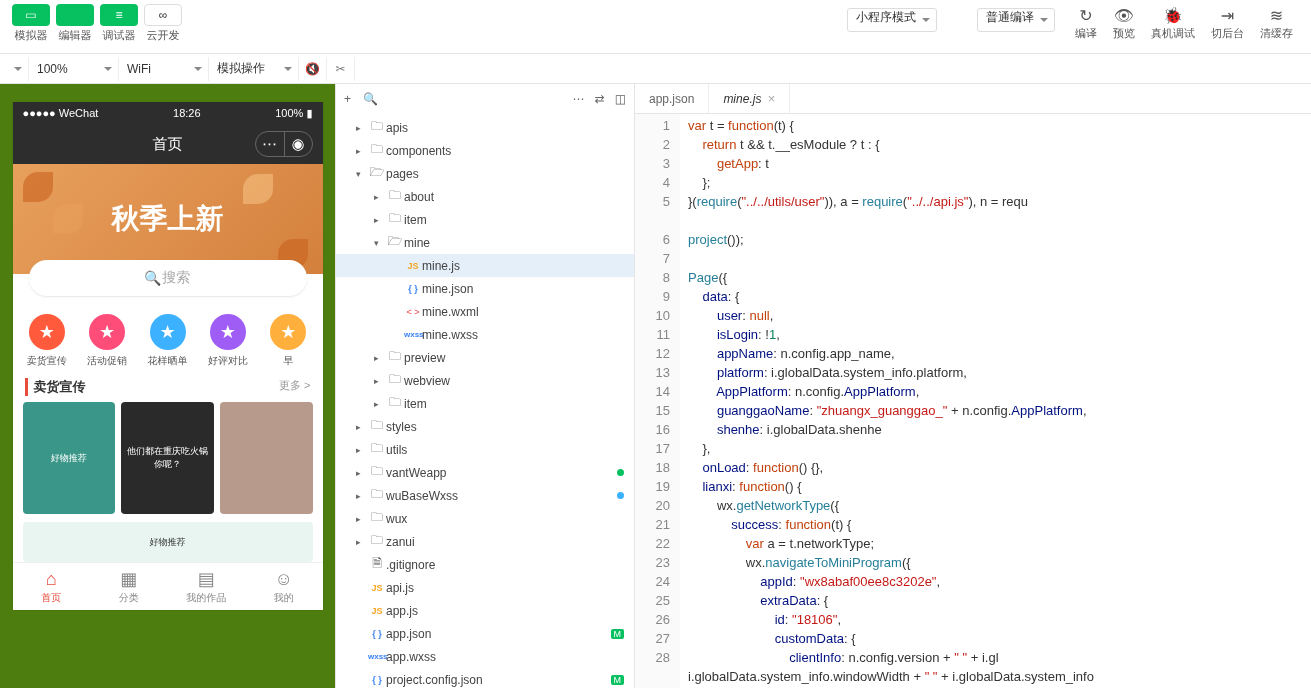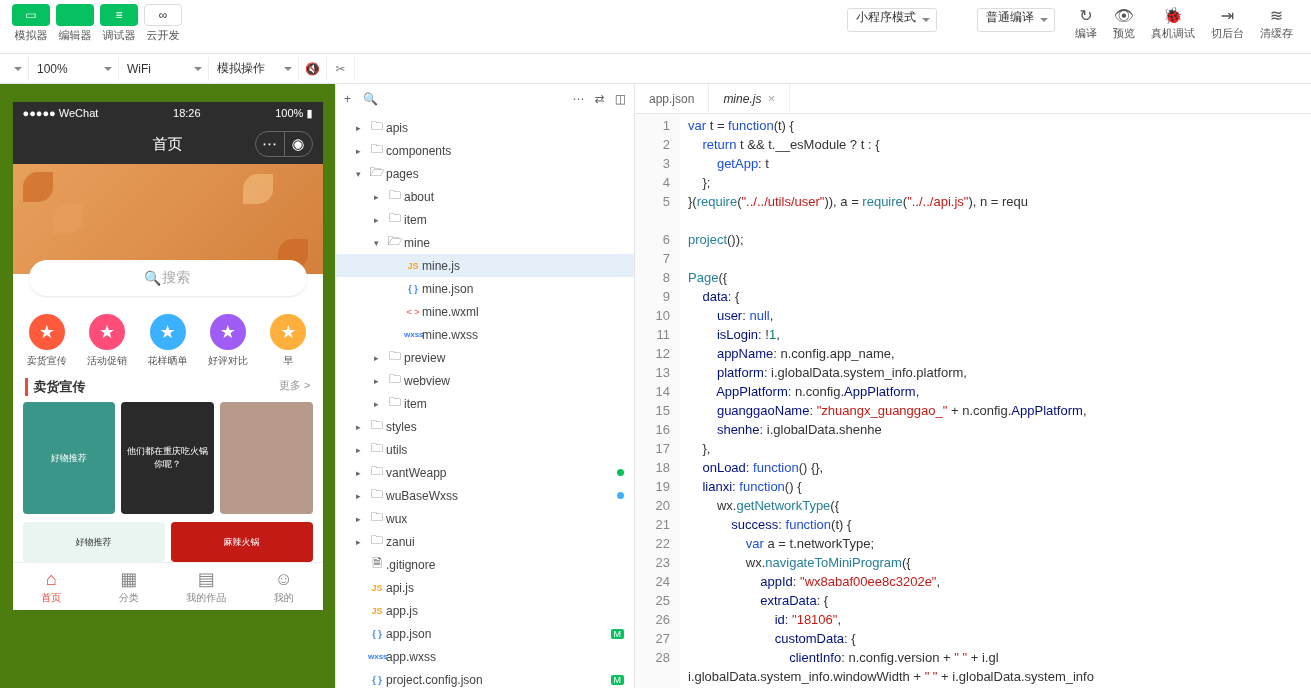--- a/index.html
+++ b/index.html
@@ -73,21 +73,21 @@
 
 
 .editor-panel { flex: 1; display: flex; flex-direction: column; }
 .tabs { height: 30px; display: flex; border-bottom: 1px solid #e5e5e5; }
 .tab { padding: 0 14px; display: flex; align-items: center; gap: 6px; font-size: 12px; color: #666; border-right: 1px solid #eee; cursor: pointer; }
 .tab.active { background: #fff; color: #333; font-style: italic; }
 .tab .close { color: #aaa; font-size: 13px; }
 .code-area { flex: 1; display: flex; font-family: Consolas, Menlo, monospace; font-size: 13px; overflow: hidden; }
 .gutter { width: 45px; text-align: right; padding: 2px 10px 0 0; color: #888; line-height: 19px; background: #fafafa; user-select: none; }
 .code { flex: 1; padding: 2px 0 0 8px; line-height: 19px; white-space: pre; color: #333; overflow: hidden; }
-.kw { color: #1d4ed8; }
+.kw { color: #c2410c; }
 .str { color: #c41a16; }
 .fn { color: #267f99; }
 .num { color: #098658; }
 .prop { color: #001080; }
 </style>
 </head>
 <body>
 
 <div class="top-toolbar">
   <div class="tb-group" id="tb-buttons">
@@ -161,20 +161,21 @@
         <div class="nav-capsule">
           <span>⋯</span>
           <span style="border-left:1px solid #666">◉</span>
         </div>
       </div>
       <div class="banner">
         <div class="leaf" style="top:8px;left:10px"></div>
         <div class="leaf" style="top:40px;left:40px;background:#e8a05d"></div>
         <div class="leaf" style="bottom:5px;right:15px"></div>
         <div class="leaf" style="top:10px;right:50px;background:#f5c080"></div>
+        <span>秋季上新</span>
       </div>
       <div class="search-box">
         <span>🔍 </span>
         <span>搜索</span>
       </div>
       <div class="icon-row" id="icon-row">
           <div class="icon-item">
             <div class="icon-circle" style="background:#ff5a3c">★</div>
             <span>卖货宣传</span>
           </div>
@@ -199,21 +200,20 @@
         <span class="bar">卖货宣传</span>
         <span class="more">更多 &gt;</span>
       </div>
       <div class="card-row" id="card-row">
           <div class="card" style="background:#3a9688">好物推荐</div>
           <div class="card" style="background:#2a2a2a">他们都在重庆吃火锅 你呢？</div>
           <div class="card" style="background:#b89a8c"></div>
         </div>
       <div class="card-row" id="card-row2" style="margin-top:8px">
           <div class="card" style="background:#e8f5f0;height:40px;color:#333">好物推荐</div>
-          <div class="card" style="background:#c41a16;height:40px;color:#fff">麻辣火锅</div>
         </div>
       <div class="tabbar" id="tabbar">
           <div class="tab-item active">
             <span class="ti">⌂</span>
             <span>首页</span>
           </div>
           <div class="tab-item ">
             <span class="ti">▦</span>
             <span>分类</span>
           </div>

